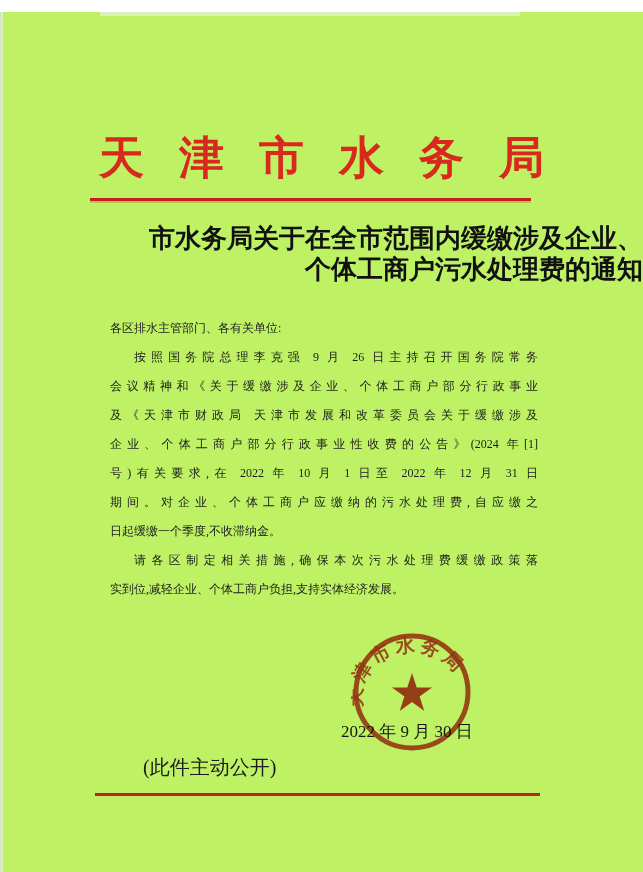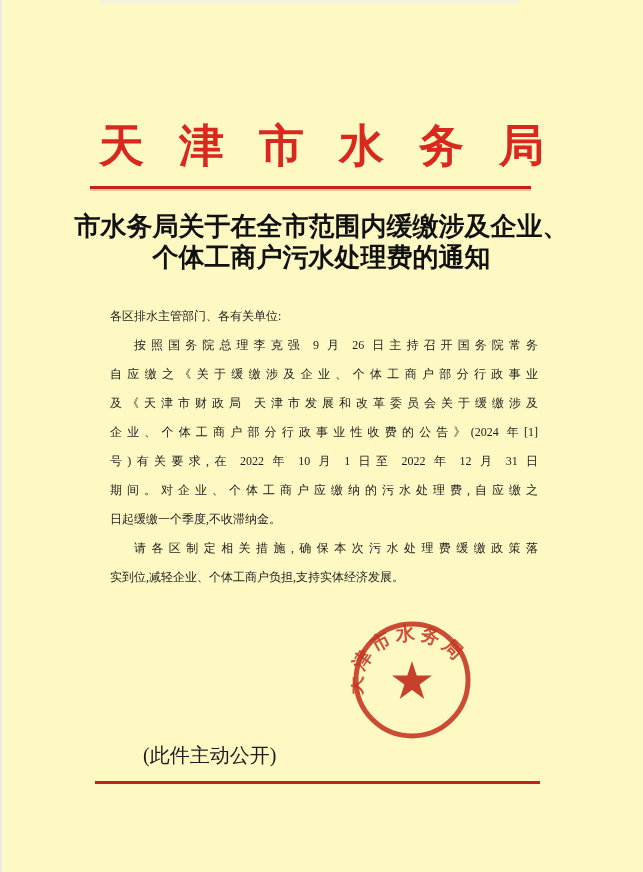--- a/index.html
+++ b/index.html
@@ -5,21 +5,22 @@
   html,body{margin:0;padding:0;}
   body{
     width:643px;height:872px;
     background:#ffffff;
     font-family:"Liberation Serif","DejaVu Serif",serif;
     position:relative;
     overflow:hidden;
   }
   .page{
     position:absolute;inset:0;
-    background:#fef9c3;
+    background:#bef264;
+    margin-top:12px;
   }
   
   .scan-edge-left{
     position:absolute;left:0;top:0;width:3px;height:872px;
     background:linear-gradient(to right,#d9dee1,#f2f4f5);
     opacity:.7;
   }
   .scan-smudge-top{
     position:absolute;left:100px;top:0;width:420px;height:4px;
     background:#eceff0;opacity:.6;
@@ -35,21 +36,21 @@
     white-space:nowrap;
     font-family:"Liberation Serif","DejaVu Serif",serif;
   }
   .red-line-top{
     position:absolute;left:90px;top:186px;width:441px;height:3px;
     background:#c1221a;
     box-shadow:0 2px 0 rgba(193,34,26,.25);
   }
   .doc-title{
     position:absolute;left:0;top:211px;width:643px;
-    text-align:center;color:#111;
+    text-align:right;color:#111;
     font-size:26px;line-height:31px;font-weight:bold;
     font-family:"Liberation Serif","DejaVu Serif",serif;
   }
   .body-block{
     position:absolute;left:110px;top:302px;width:428px;
     font-size:12px;color:#1c1c1c;
   }
   .ln{
     height:29px;line-height:29px;
     text-align:justify;
@@ -94,30 +95,31 @@
   <div class="red-line-top"></div>
 
   <div class="doc-title">
     <div>市水务局关于在全市范围内缓缴涉及企业、</div>
     <div>个体工商户污水处理费的通知</div>
   </div>
 
   <div class="body-block">
     <div class="ln short">各区排水主管部门、各有关单位:</div>
     <div class="ln ind">按照国务院总理李克强 9 月 26 日主持召开国务院常务</div>
-    <div class="ln">自应缴之《关于缓缴涉及企业、个体工商户部分行政事业</div>
+    <div class="ln">会议精神和《关于缓缴涉及企业、个体工商户部分行政事业</div>
     <div class="ln">及《天津市财政局 天津市发展和改革委员会关于缓缴涉及</div>
     <div class="ln">企业、个体工商户部分行政事业性收费的公告》(2024 年[1]</div>
     <div class="ln">号)有关要求,在 2022 年 10 月 1 日至 2022 年 12 月 31 日</div>
     <div class="ln">期间。对企业、个体工商户应缴纳的污水处理费,自应缴之</div>
     <div class="ln short">日起缓缴一个季度,不收滞纳金。</div>
     <div class="ln ind">请各区制定相关措施,确保本次污水处理费缓缴政策落</div>
     <div class="ln short">实到位,减轻企业、个体工商户负担,支持实体经济发展。</div>
   </div>
 
+  <div class="doc-date">2022 年 9 月 30 日</div>
 
   <svg class="official-seal" viewBox="0 0 122 122" xmlns="http://www.w3.org/2000/svg">
     <circle cx="61" cy="61" r="56" fill="none" stroke="#c53529" stroke-width="5" opacity="0.88"></circle>
     <polygon points="61,42 65.7,56.5 81,56.5 68.6,65.5 73.3,80 61,71 48.7,80 53.4,65.5 41,56.5 56.3,56.5" fill="#c23227" opacity="0.92"></polygon>
     <defs>
       <path id="sealTextArc" d="M 20 90 A 50 44 0 1 1 102 90" fill="none"></path>
     </defs>
     <text font-size="19" fill="#c53529" opacity="0.85" font-weight="bold" font-family="Liberation Serif, DejaVu Serif, serif" letter-spacing="4">
       <textPath href="#sealTextArc" startOffset="8%">天津市水务局</textPath>
     </text>

